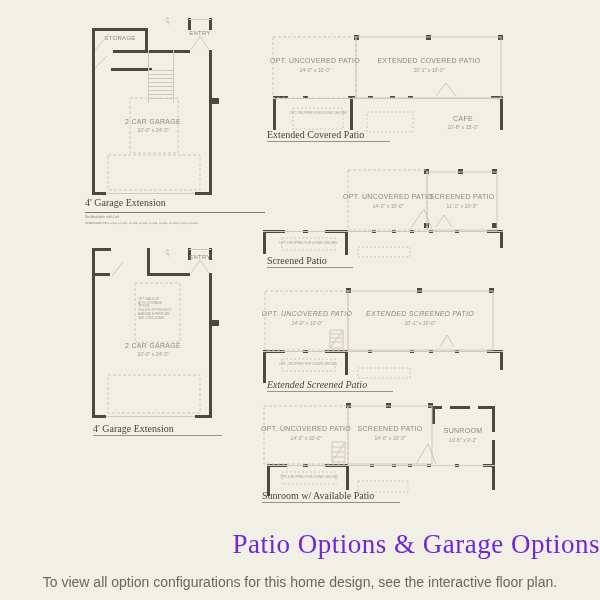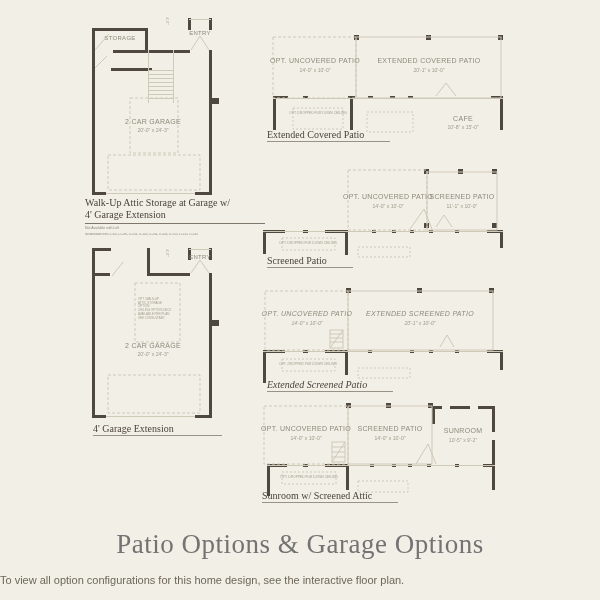--- a/index.html
+++ b/index.html
@@ -21,24 +21,24 @@
   .plan-caption{position:absolute;font-family:"Liberation Serif",serif;color:#4b443b;
         font-size:10px;white-space:nowrap;border-bottom:1px solid #9a9385;
         padding:0 26px 1px 0;}
   .cap-block{position:absolute;font-family:"Liberation Serif",serif;color:#4b443b;}
   .cap-line{font-size:10px;line-height:1.15;white-space:nowrap;}
   .cap-rule{width:180px;height:1px;background:#7d7669;margin:3px 0 2px 0;}
   .note-sm{font-size:6px;color:#8f897b;white-space:nowrap;transform:scale(.58);
         transform-origin:0 0;line-height:1.2;font-family:"Liberation Sans",sans-serif;}
   .note-xs{font-size:6px;color:#8f897b;white-space:nowrap;transform:scale(.48);
         transform-origin:0 0;font-family:"Liberation Sans",sans-serif;}
-  .page-title{position:absolute;left:0;right:0;top:529px;text-align:center;
-        font-family:"Liberation Serif",serif;font-size:27px;letter-spacing:.5px;color:#737373;}
-  .page-footer{position:absolute;left:0;right:0;top:574px;
-        font-size:11px;color:#6e6759;}
+  .page-title{position:absolute;left:0;right:0;top:529px;text-align:right;
+        font-family:"Liberation Serif",serif;font-size:27px;letter-spacing:.5px;color:#6d28d9;}
+  .page-footer{position:absolute;left:0;right:0;top:574px;text-align:center;
+        font-size:14px;color:#6e6759;}
 </style>
 </head>
 <body>
 
 <div class="page">
 
   <div class="plan" style="left:85px;top:12px;width:135px;height:185px;">
     <svg width="135" height="185" viewBox="0 0 135 185">
       <g fill="#4e4840">
         <rect x="7" y="16" width="3" height="167"></rect>
@@ -76,21 +76,20 @@
       </g>
     </svg>
     <div class="lbl small" style="left:35px;top:23px;">STORAGE</div>
     <div class="lbl small" style="left:115px;top:18px;">ENTRY</div>
     <div class="vlabel" style="left:76px;top:6px;">4'-0"</div>
     <div class="lbl" style="left:68px;top:106px;">2 CAR GARAGE</div>
     <div class="dims" style="left:68px;top:115px;">20'-0" x 24'-3"</div>
   </div>
 
   <div class="cap-block" style="left:85px;top:197px;width:200px;">
-    <div class="cap-line">Walk-Up Attic Storage at Garage w/</div>
     <div class="cap-line">4' Garage Extension</div>
     <div class="cap-rule"></div>
     <div class="note-sm">Not Available with Loft</div>
     <div class="note-xs">Not Available with LC501, LC296, LC533, LC505, LC204, LC503, LC513, LC515, LC534</div>
   </div>
 
   <div class="plan" style="left:85px;top:248px;width:135px;height:172px;">
     <svg width="135" height="172" viewBox="0 0 135 172">
       <g fill="#4e4840">
         <rect x="10" y="0" width="16" height="3"></rect>
@@ -277,19 +276,19 @@
         <rect x="100" y="83" width="50" height="11" stroke-dasharray="2 2"></rect>
       </g>
     </svg>
     <div class="lbl" style="left:48px;top:27px;">OPT. UNCOVERED PATIO</div>
     <div class="dims" style="left:48px;top:37px;">14'-0" x 10'-0"</div>
     <div class="lbl" style="left:132px;top:27px;">SCREENED PATIO</div>
     <div class="dims" style="left:132px;top:37px;">14'-0" x 10'-0"</div>
     <div class="lbl" style="left:205px;top:29px;">SUNROOM</div>
     <div class="dims" style="left:205px;top:39px;">10'-5" x 9'-2"</div>
     <div class="tiny-note" style="left:51px;top:76px;">OPT. DROPPED FUR DOWN CEILING</div>
-    <div class="plan-caption" style="left:4px;top:92px;">Sunroom w/ Screened Attic</div>
+    <div class="plan-caption" style="left:4px;top:92px;">Sunroom w/ Available Patio</div>
   </div>
 
   <div class="page-title">Patio Options &amp; Garage Options</div>
   <div class="page-footer">To view all option configurations for this home design, see the interactive floor plan.</div>
 
 </div>
 
 </body></html>

